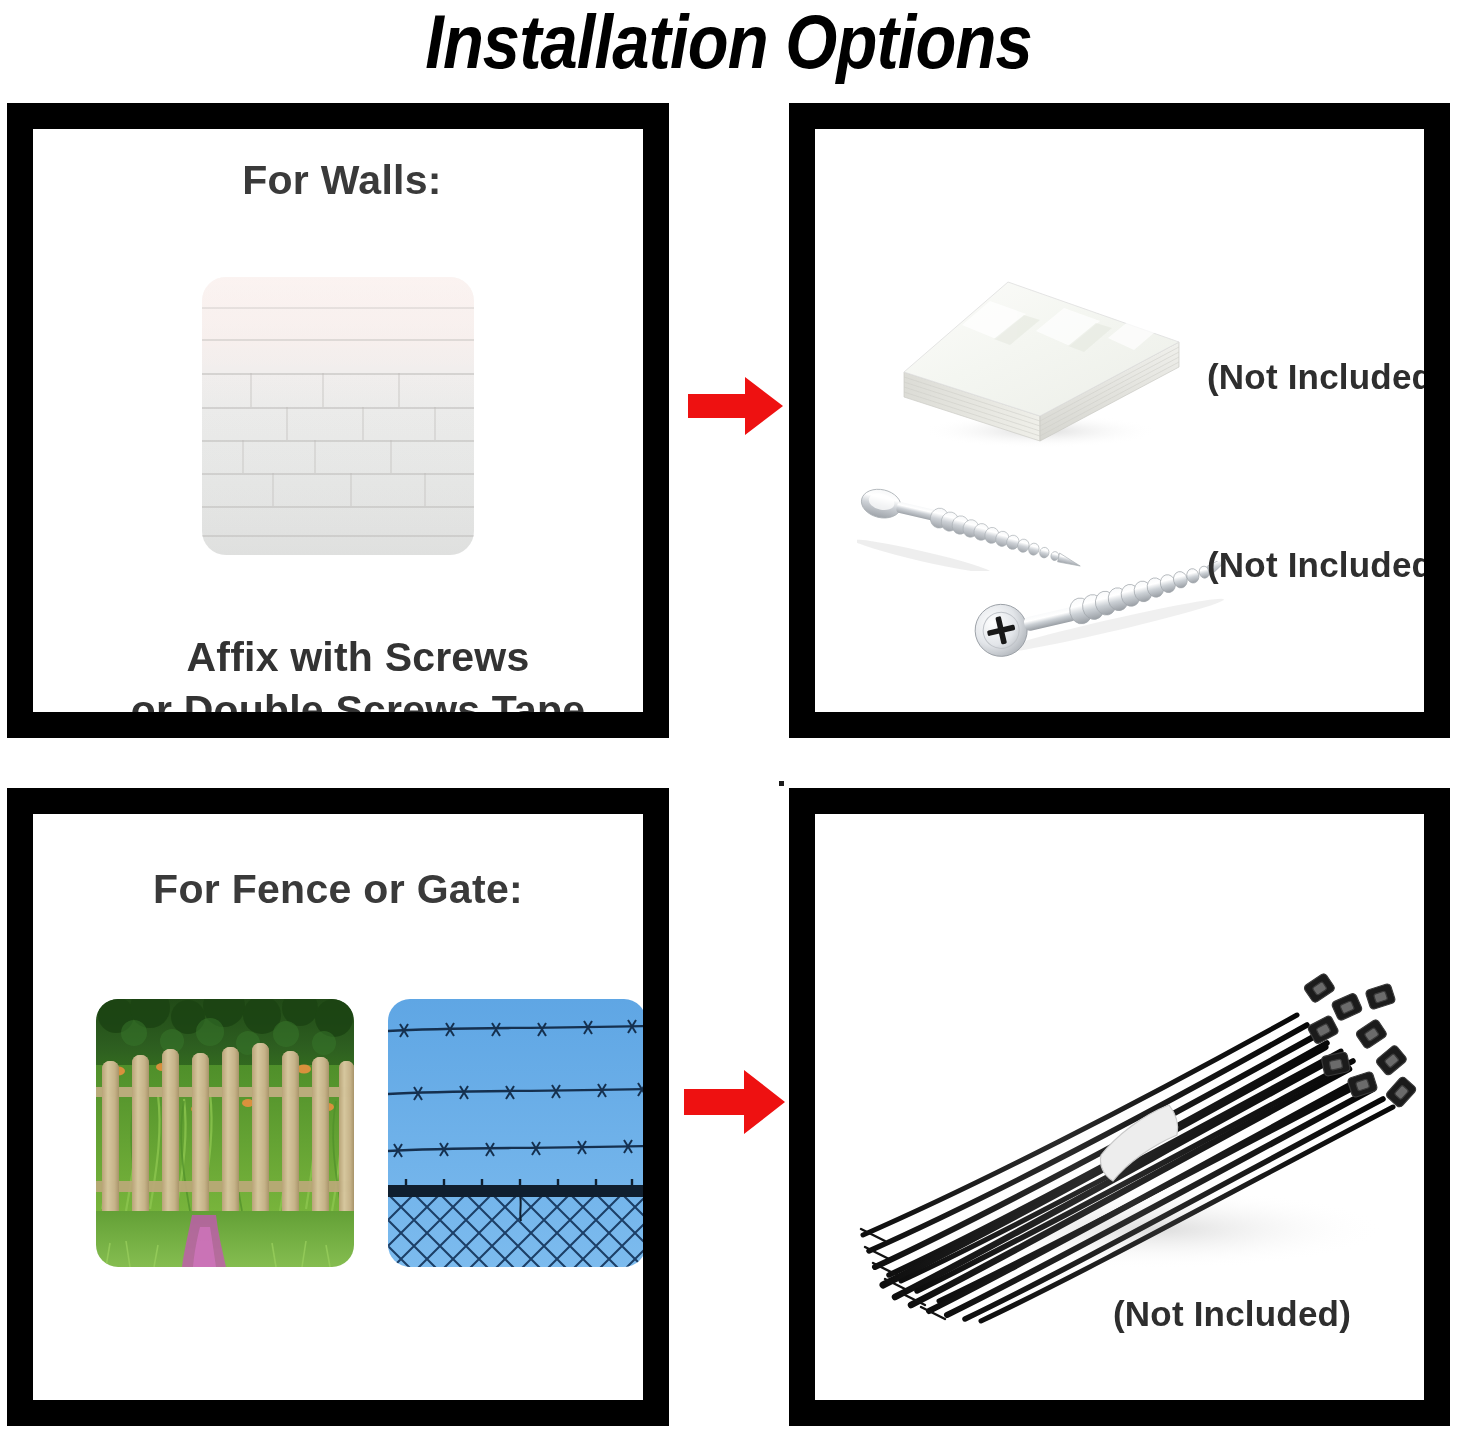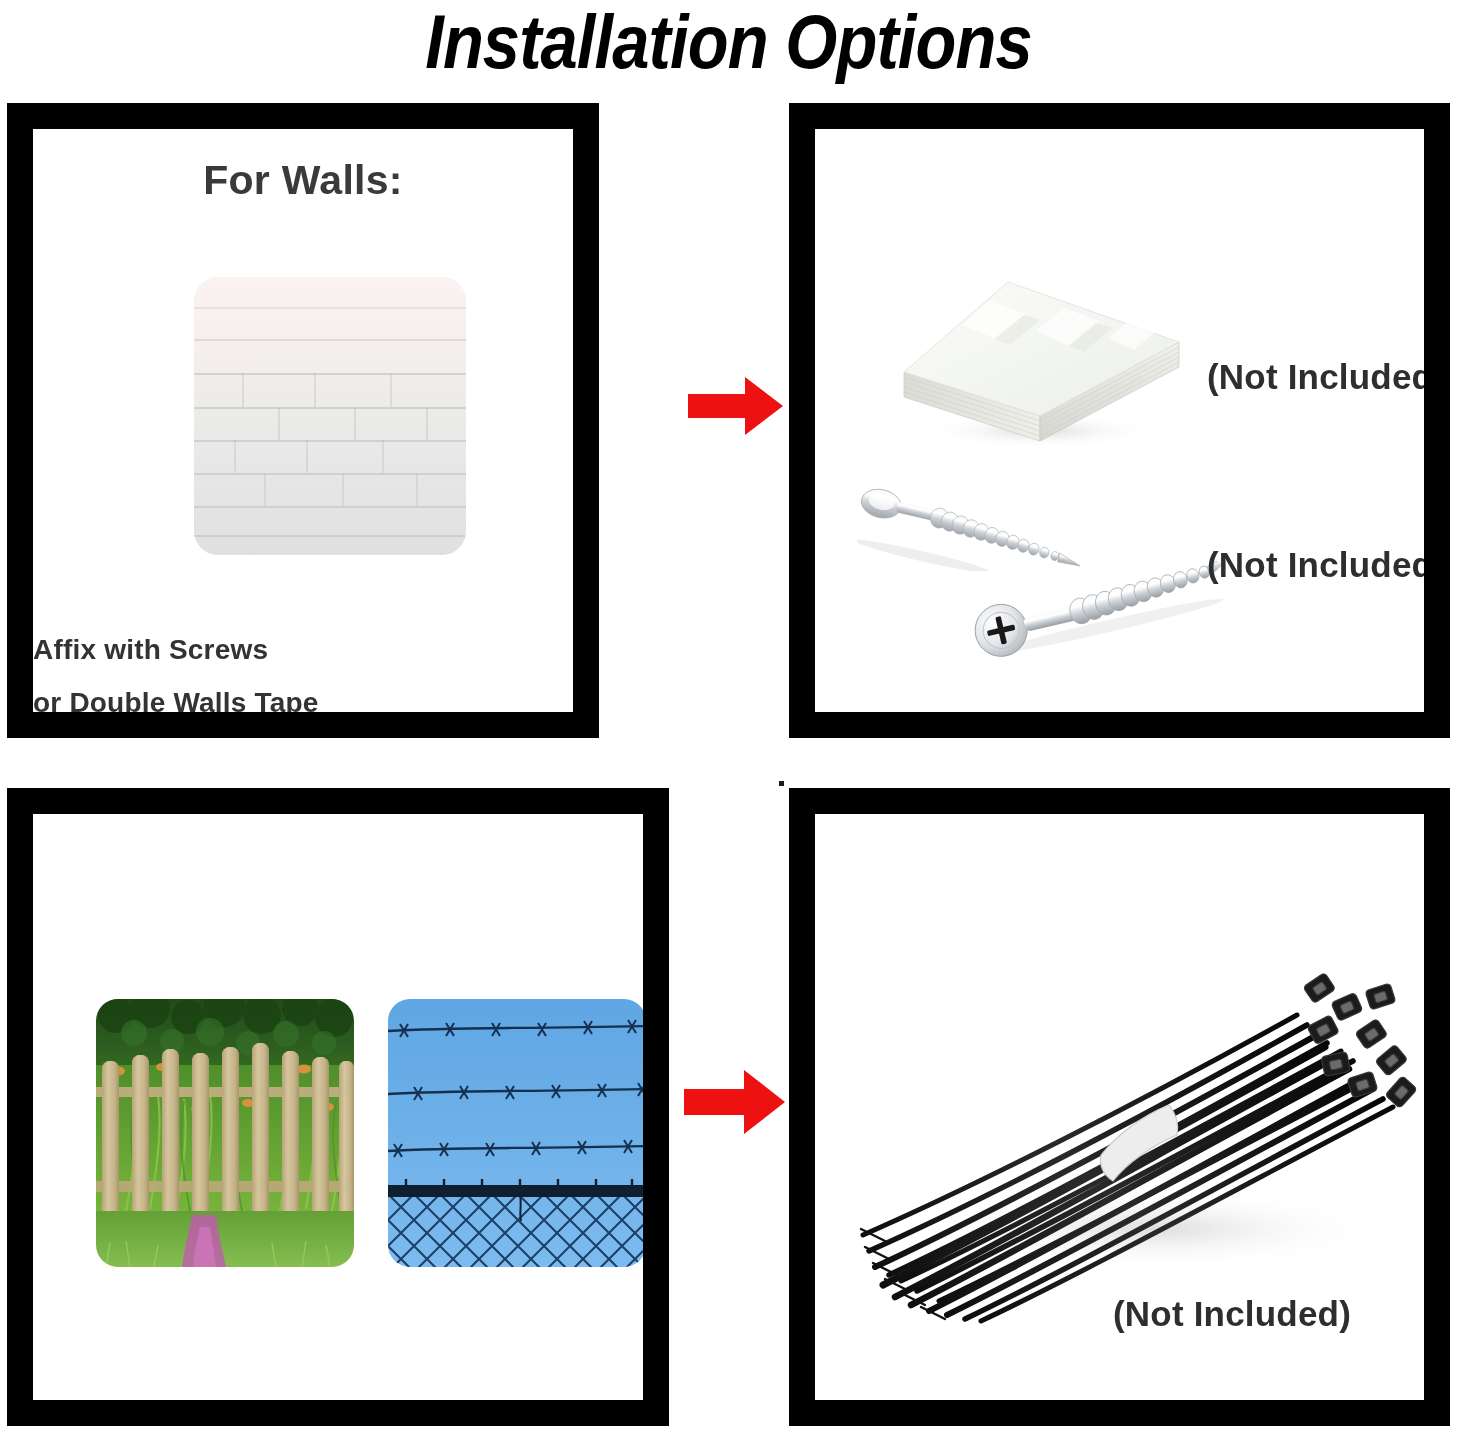--- a/index.html
+++ b/index.html
@@ -35,21 +35,21 @@
     white-space: nowrap;
   }
 
   
   .panel {
     position: absolute;
     background: #ffffff;
     border: 26px solid #000000;
     box-sizing: border-box;
   }
-  #panel-walls      { left: 7px;   top: 103px;  width: 592px;  height: 635px; }
+  #panel-walls      { left: 7px;   top: 103px;  width: 662px;  height: 635px; padding-left: 8px; }
   #panel-wall-hw    { left: 789px; top: 103px;  width: 661px;  height: 635px; }
   #panel-fence      { left: 7px;   top: 788px;  width: 662px;  height: 638px; }
   #panel-fence-hw   { left: 789px; top: 788px;  width: 661px;  height: 638px; }
 
   .panel-inner {
     position: relative;
     width: 100%;
     height: 100%;
     overflow: hidden;
   }
@@ -60,23 +60,24 @@
     left: 0;
     width: 100%;
     text-align: center;
     font-size: 41px;
     font-weight: bold;
     color: #3a3a3a;
     letter-spacing: 0.3px;
   }
   .caption {
     position: absolute;
-    left: 0;
+    left: 16px;
     width: 100%;
-    font-size: 28px;
+    text-align: center;
+    font-size: 41px;
     font-weight: bold;
     color: #333333;
     letter-spacing: 0.2px;
   }
   .notinc {
     position: absolute;
     font-size: 35px;
     font-weight: bold;
     color: #2e2e2e;
     white-space: nowrap;
@@ -188,21 +189,21 @@
       <div class="vseam" style="left:40px;  top:163px; height:33px;"></div>
       <div class="vseam" style="left:112px; top:163px; height:33px;"></div>
       <div class="vseam" style="left:188px; top:163px; height:33px;"></div>
       <div class="vseam" style="left:70px;  top:196px; height:33px;"></div>
       <div class="vseam" style="left:148px; top:196px; height:33px;"></div>
       <div class="vseam" style="left:222px; top:196px; height:33px;"></div>
       <div class="shade"></div>
     </div>
 
     <div class="caption" id="walls-caption-1">Affix with Screws</div>
-    <div class="caption" id="walls-caption-2">or Double Walls Tape</div>
+    <div class="caption" id="walls-caption-2">or Double Screws Tape</div>
   </div>
 </div>
 
 <div class="panel" id="panel-wall-hw">
   <div class="panel-inner">
 
     <svg id="tape-stack" viewBox="0 0 300 185">
       <defs>
         <linearGradient id="tapeTop" x1="0" y1="0" x2="1" y2="1">
           <stop offset="0%" stop-color="#fcfcfa"></stop>
@@ -331,20 +332,21 @@
       </g>
     </svg>
 
     <div class="notinc" id="screw-notinc">(Not Included)</div>
   </div>
 </div>
 
 <div class="panel" id="panel-fence">
   <div class="panel-inner">
 
+    <div class="heading" id="fence-heading">For Fence or Gate:</div>
 
     <svg class="photo" id="photo-picket" viewBox="0 0 258 268">
       <defs>
         <linearGradient id="hedge" x1="0" y1="0" x2="0" y2="1">
           <stop offset="0%" stop-color="#214a17"></stop>
           <stop offset="60%" stop-color="#2d5e20"></stop>
           <stop offset="100%" stop-color="#36701f"></stop>
         </linearGradient>
         <linearGradient id="foliage" x1="0" y1="0" x2="0" y2="1">
           <stop offset="0%" stop-color="#4f8f2a"></stop>

